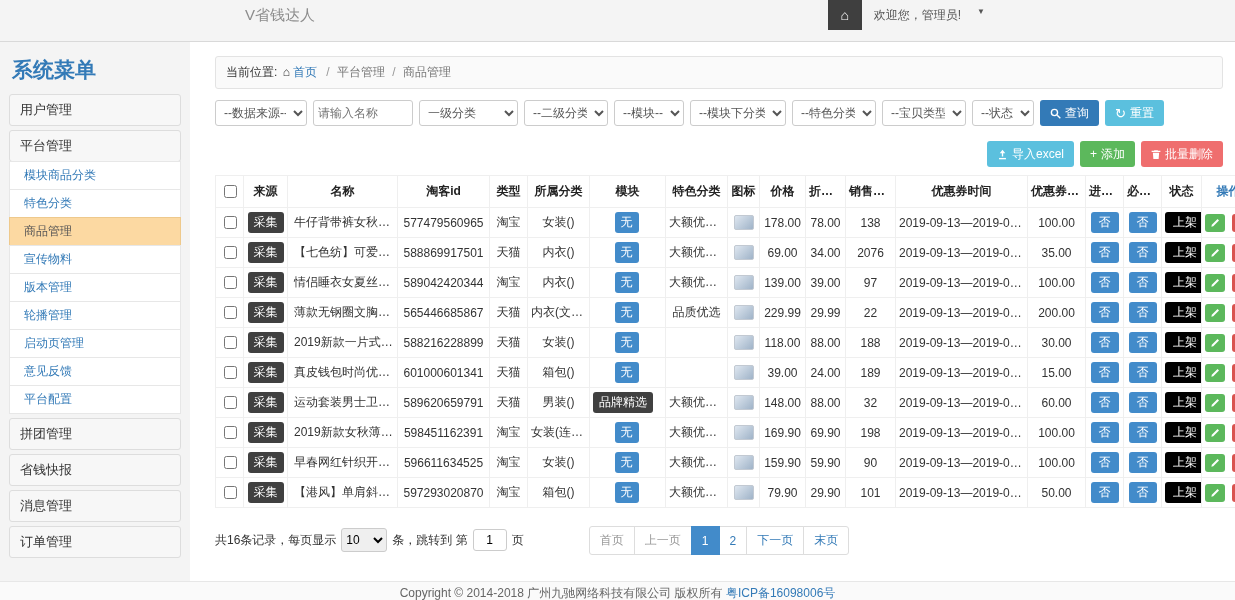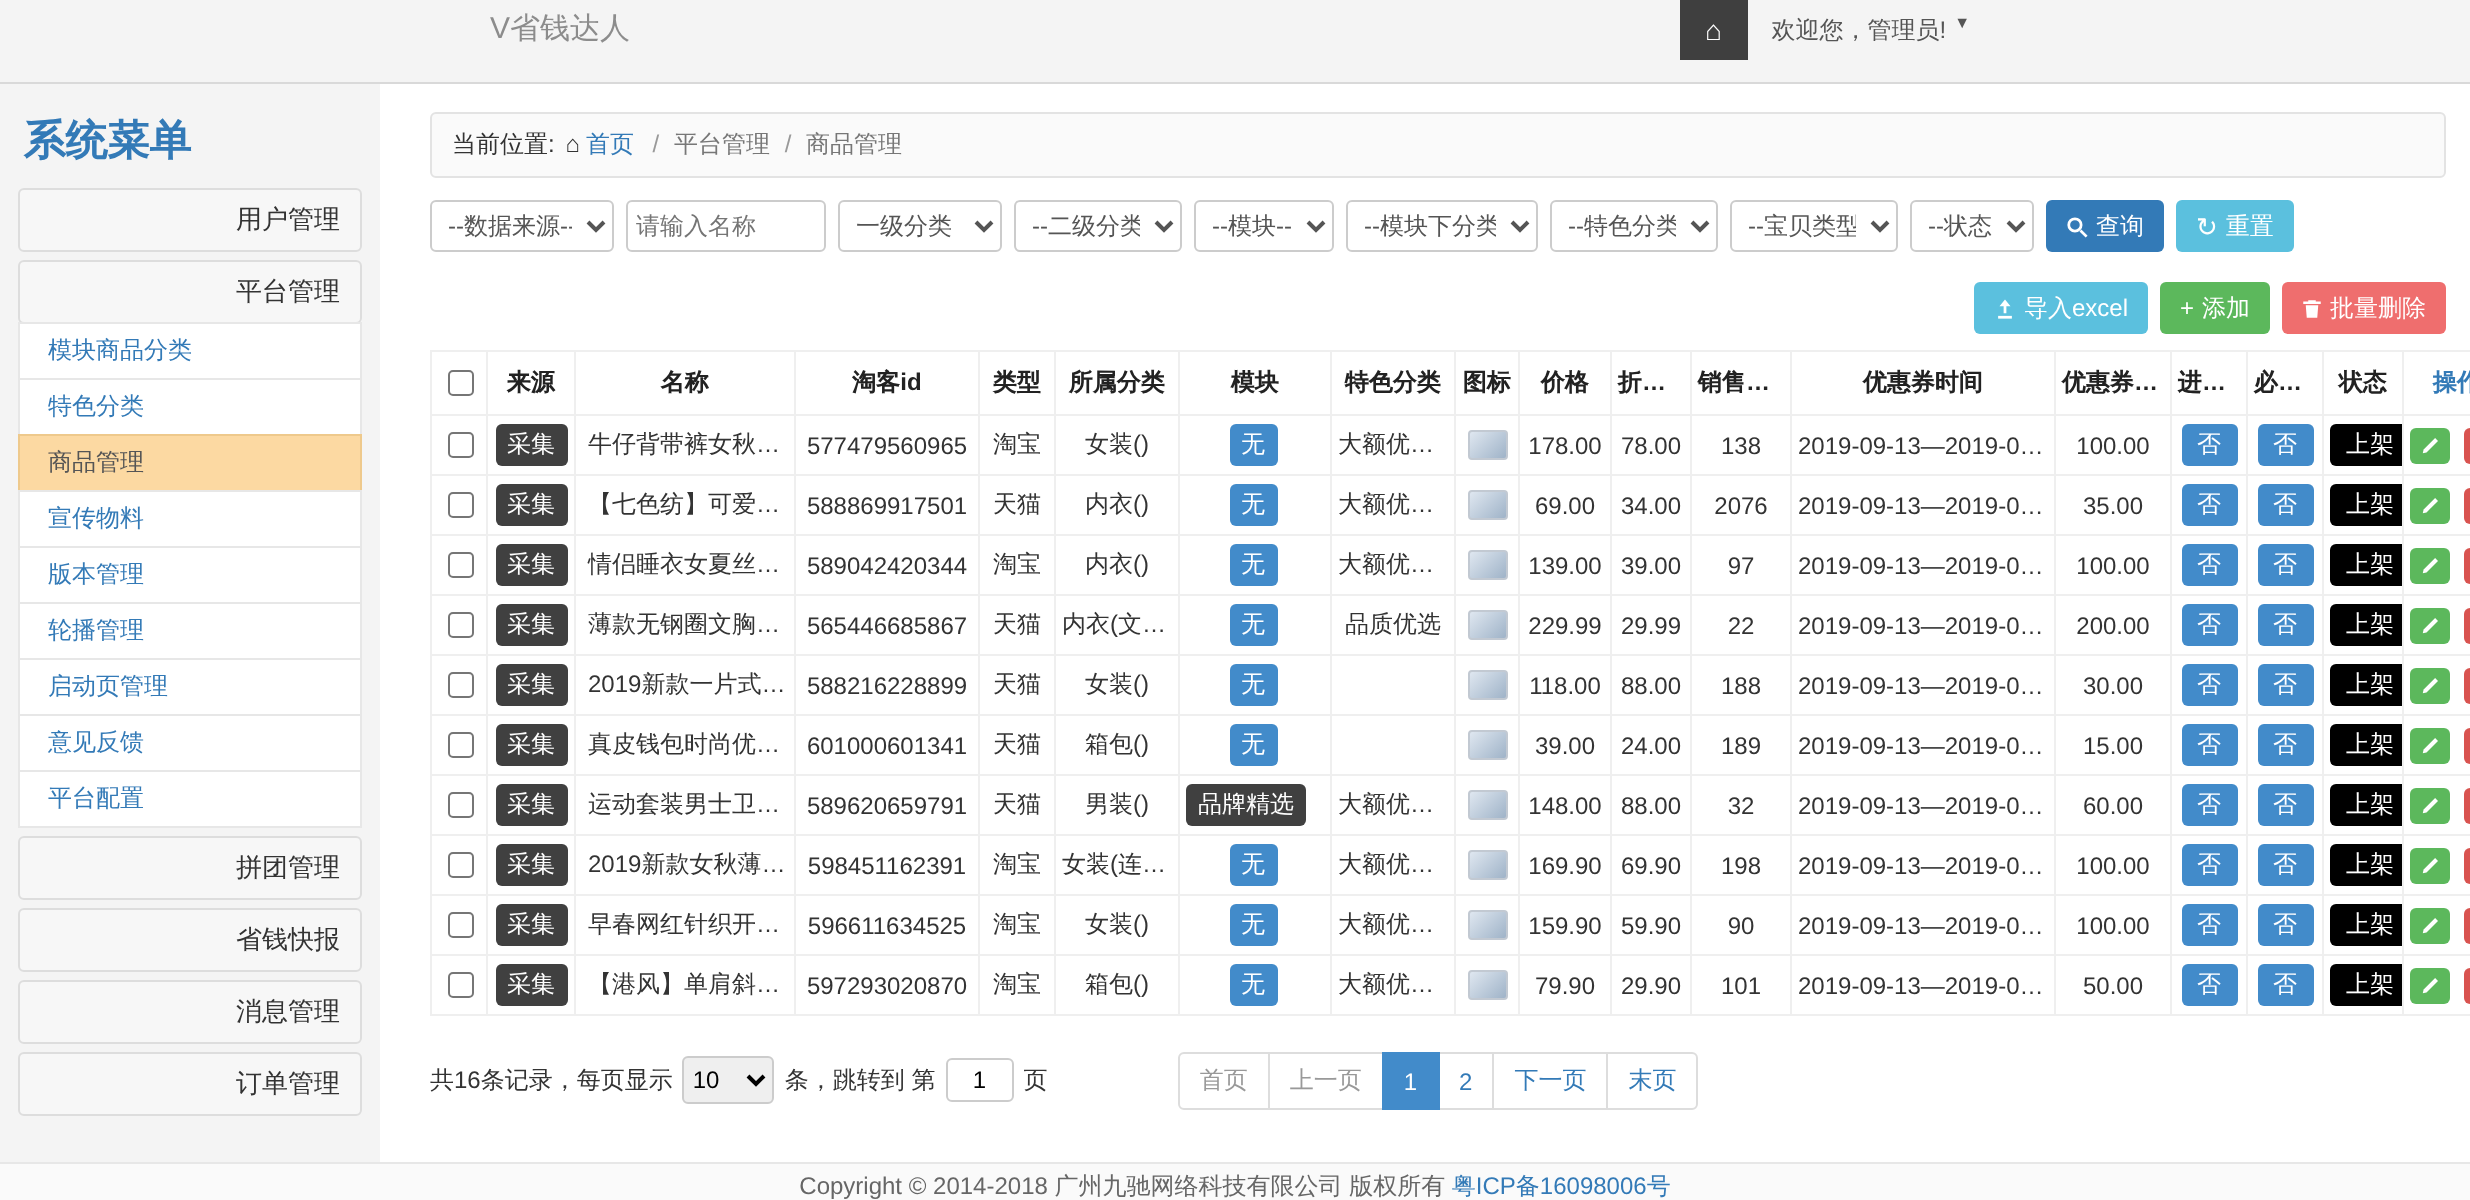--- a/index.html
+++ b/index.html
@@ -7,46 +7,46 @@
   body {
     width:1235px; height:600px; overflow:hidden;
     font-family:"Liberation Sans","DejaVu Sans",sans-serif;
     font-size:12px; color:#333; background:#fff;
   }
   
   .topbar { height:42px; background:#f4f4f4; border-bottom:1px solid #d9d9d9; position:relative; }
   .brand { position:absolute; left:245px; top:0; line-height:30px; font-size:15px; color:#8c8c8c; }
   .topbar-right { position:absolute; right:250px; top:0; height:30px; display:flex; align-items:center; }
   .home-btn { width:34px; height:30px; background:#3f3f3f; color:#fff; text-align:center; line-height:30px; font-size:14px; cursor:pointer; }
-  .user-menu { margin-left:12px; color:#555; cursor:pointer; display:flex; align-items:flex-start; gap:4px; }
+  .user-menu { margin-left:12px; color:#555; cursor:pointer; display:flex; align-items:flex-start; gap:16px; }
   .caret { font-size:8px; color:#555; }
   
   .layout { display:flex; height:539px; }
   .sidebar { width:190px; background:#f4f4f4; padding:6px 9px 0 9px; overflow:hidden; }
   .sidebar-title { color:#337ab7; font-size:21px; font-weight:bold; padding:8px 3px 10px; }
   .menu { list-style:none; margin:0; padding:0; }
   .menu li { border:1px solid #e0e0e0; padding:6px 10px; cursor:pointer; overflow:hidden; white-space:nowrap; }
-  .menu li.top { background:#f7f7f7; border-color:#ddd; border-radius:3px; color:#333; font-size:13px; margin-top:4px; min-height:29px;text-align:right; }
+  .menu li.top { background:#f7f7f7; border-color:#ddd; border-radius:3px; color:#333; font-size:13px; margin-top:4px; min-height:29px; }
   .menu li.top:first-of-type { margin-top:0; }
   .menu li.sub { background:#fff; border-color:#e7e7e7; color:#337ab7; font-size:12px; padding:5px 10px 5px 14px; margin-top:-1px; }
   .menu li.sub.active { background:#fcd9a2; border-color:#eec98c; color:#555; }
   
   .content { flex:1; background:#fff; padding:14px 12px 0 25px; position:relative; overflow:hidden; }
   .breadcrumb { border:1px solid #e3e3e3; background:#fafafa; border-radius:3px; padding:7px 10px; color:#333; }
   .bc-home { color:#337ab7; cursor:pointer; margin:0 2px; }
   .bc-house { color:#333; margin-right:3px; }
   .bc-sep { color:#999; margin:0 4px; }
   .bc-item { color:#777; }
   
   .filters { margin-top:11px; display:flex; align-items:center; gap:6px; }
   .filters select, .filters input {
     height:26px; border:1px solid #ccc; border-radius:3px; background:#fff;
     color:#555; font-size:12px; padding:2px 4px; font-family:inherit;
   }
-  .w92{width:92px}.w100{width:100px}.w82{width:82px}.w84{width:84px}.w70{width:70px}.w96{width:96px}.w62{width:62px}
+  .w92{width:92px}.w100{width:100px}.w82{width:99px}.w84{width:84px}.w70{width:70px}.w96{width:96px}.w62{width:62px}
   .btn { height:26px; border:none; border-radius:3px; color:#fff; font-size:12px; padding:0 10px;
          display:inline-flex; align-items:center; gap:4px; cursor:pointer; font-family:inherit; }
   .btn-primary{background:#337ab7}.btn-info{background:#5bc0de}.btn-success{background:#5cb85c}.btn-danger{background:#ef6e6e}
   .refresh-glyph{font-size:13px;line-height:1;}
   
   .toolbar { margin-top:15px; display:flex; justify-content:flex-end; gap:6px; }
   
   .table-wrap { margin-top:8px; }
   table { width:100%; border-collapse:collapse; table-layout:fixed; background:#fff; }
   th,td { border:1px solid #efefef; padding:4px 3px; text-align:center; font-size:12px; color:#333;

